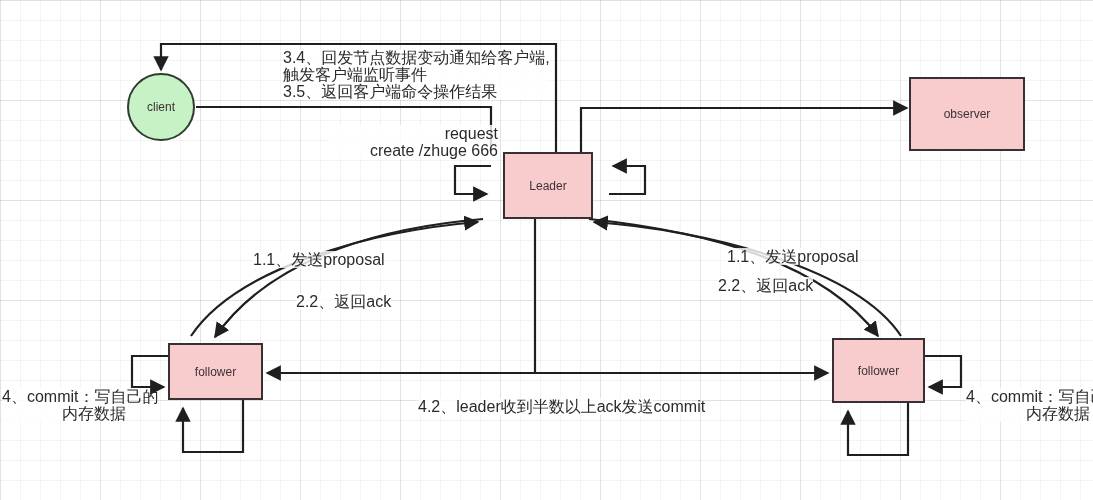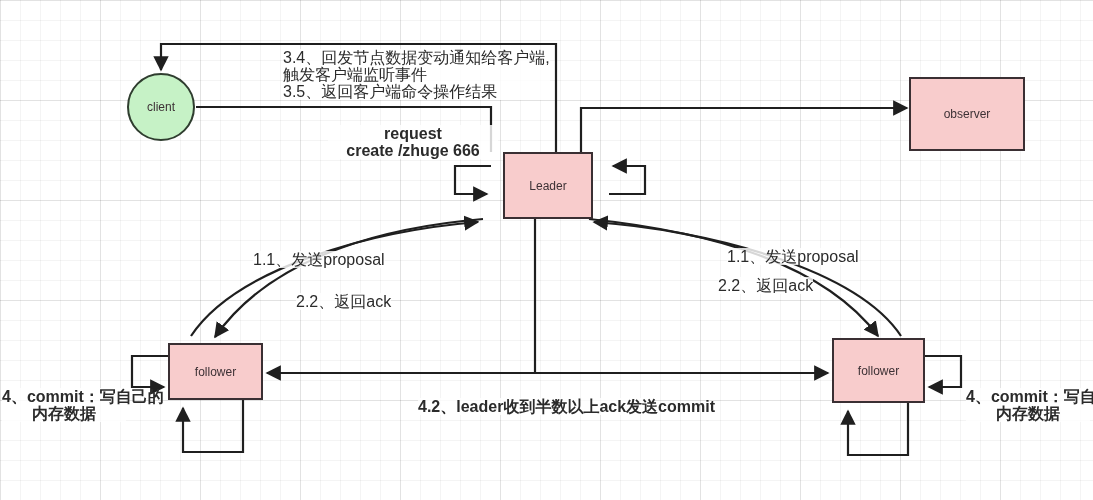--- a/index.html
+++ b/index.html
@@ -51,21 +51,21 @@
     border-radius: 50%;
   }
   .lbl {
     position: absolute;
     color: #2b2b2b;
     font-size: 16px;
     line-height: 17px;
     white-space: pre;
     z-index: 4;
   }
-  .lbl.c { text-align: center; font-weight: bold; }
+  .lbl.c { text-align: right; }
   .lbl.l { text-align: left; }
   .lbl.r { text-align: right; }
   .lbl .chip {
     display: block;
     background: rgba(255,255,255,0.82);
   }
 </style>
 </head>
 <body>
 

